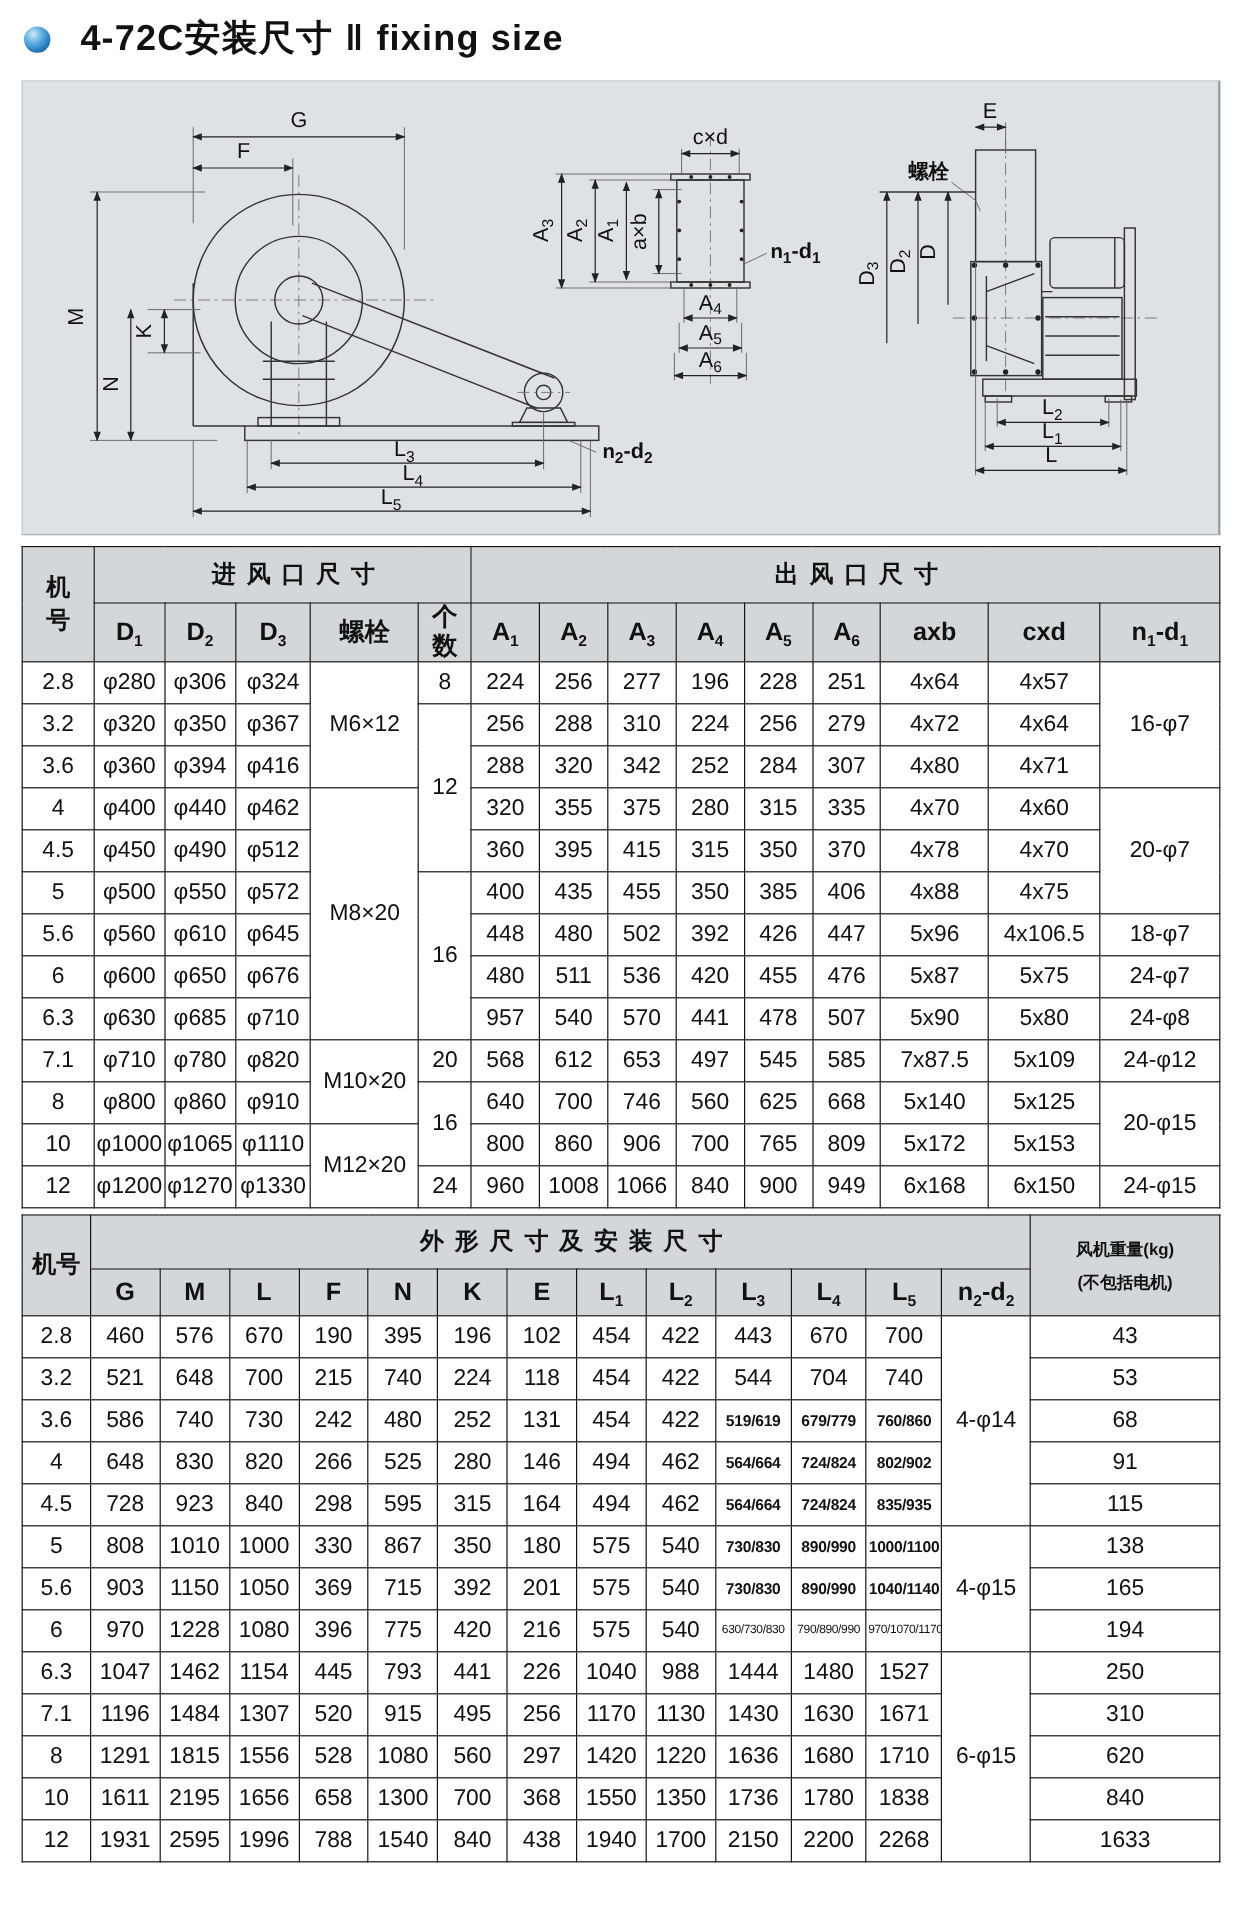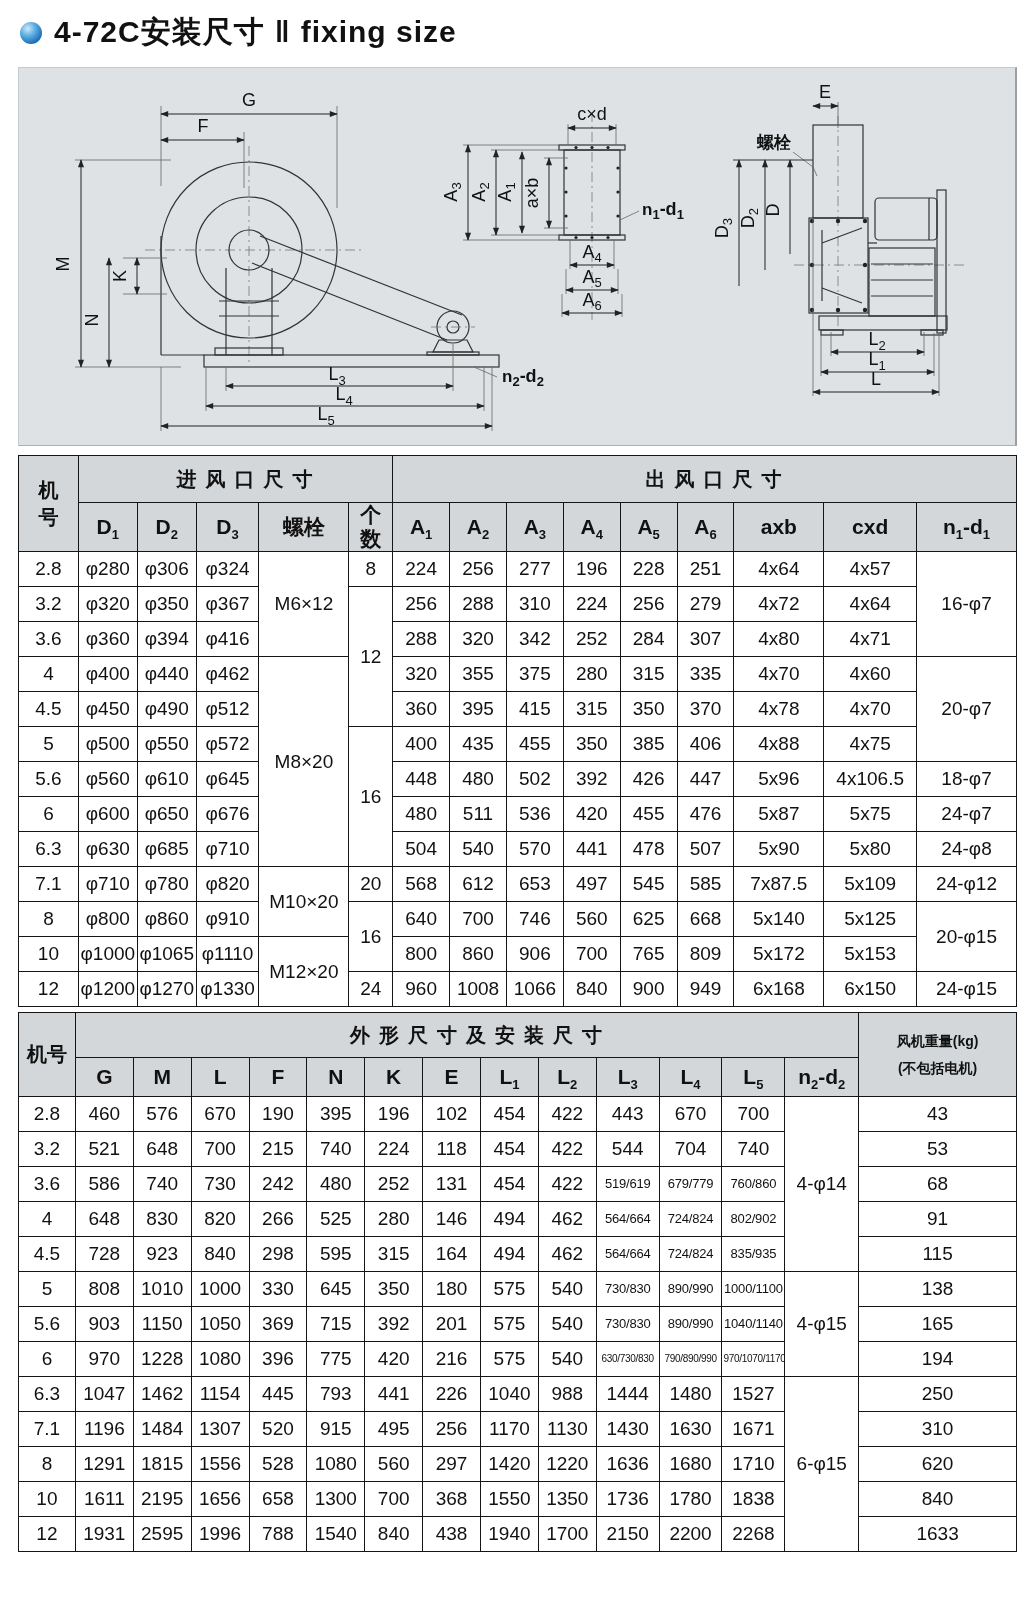--- a/index.html
+++ b/index.html
@@ -1,20 +1,20 @@
 <!DOCTYPE html>
 <html><head>
 <meta charset="utf-8">
 <style>
   html,body{margin:0;padding:0;background:#fff;}
   body{width:1035px;height:1600px;overflow:hidden;
        font-family:"Liberation Sans","DejaVu Sans",sans-serif;color:#111;}
   .page{box-sizing:border-box;padding:6px 18px 10px 18px;}
   
-  .titlebar{display:flex;align-items:center;gap:12px;margin:6px 0 14px 2px;}
+  .titlebar{display:flex;align-items:center;gap:25px;margin:6px 0 14px 2px;}
   .bullet{width:22px;height:22px;border-radius:50%;flex:0 0 auto;
     background:radial-gradient(circle at 35% 30%, #cfe9fa 0%, #5fb0e2 35%, #1a6cb4 75%, #0d5090 100%);}
   .title{font-size:30px;font-weight:bold;letter-spacing:1px;}
   .title .sep{margin:0 10px;font-weight:bold;}
   
   .panel{background:#dee2e5;border:1px solid #c6cacd;border-right:2px solid #9aa0a4;
          border-bottom:1px solid #aab0b4;height:377px;}
   svg text{font-size:18px;fill:#111;}
   svg text.bld{font-weight:bold;font-size:17px;}
   .ss{font-size:13px;}
@@ -28,21 +28,21 @@
   
   table{width:100%;border-collapse:collapse;table-layout:fixed;border:1.5px solid #111;}
   #t1{margin-top:9px;} #t2{margin-top:5px;}
   th,td{border:1px solid #151515;text-align:center;vertical-align:middle;
         padding:0 1px;overflow:hidden;}
   th{background:#d4d7d9;font-weight:bold;font-size:21px;line-height:1.15;}
   td{background:#fff;font-size:19px;height:34px;line-height:1.05;}
   th.lbl{font-size:20px;white-space:pre-line;line-height:1.35;}
   th.grp{font-size:20px;letter-spacing:9px;text-indent:9px;padding-left:19px;}
   th.wt{font-size:14px;white-space:pre-line;line-height:1.9;letter-spacing:0;}
-  td.sm{font-size:13px;letter-spacing:-0.2px;}
+  td.sm{font-size:13px;letter-spacing:-0.2px;font-weight:bold;}
   td.xs{font-size:10px;letter-spacing:-0.3px;}
   sub{font-size:62%;line-height:0;}
   #t1 thead tr:nth-child(1) th{height:46px;}
   #t1 thead tr:nth-child(2) th{height:40px;}
   #t2 thead tr:nth-child(1) th{height:44px;}
   #t2 thead tr:nth-child(2) th{height:38px;}
 </style>
 </head>
 <body>
 
@@ -384,21 +384,21 @@
           <td>476</td>
           <td>5x87</td>
           <td>5x75</td>
           <td>24-φ7</td>
         </tr>
         <tr>
           <td>6.3</td>
           <td>φ630</td>
           <td>φ685</td>
           <td>φ710</td>
-          <td>504</td>
+          <td>957</td>
           <td>540</td>
           <td>570</td>
           <td>441</td>
           <td>478</td>
           <td>507</td>
           <td>5x90</td>
           <td>5x80</td>
           <td>24-φ8</td>
         </tr>
         <tr>
@@ -590,21 +590,21 @@
           <td class="sm">724/824</td>
           <td class="sm">835/935</td>
           <td>115</td>
         </tr>
         <tr>
           <td>5</td>
           <td>808</td>
           <td>1010</td>
           <td>1000</td>
           <td>330</td>
-          <td>645</td>
+          <td>867</td>
           <td>350</td>
           <td>180</td>
           <td>575</td>
           <td>540</td>
           <td class="sm">730/830</td>
           <td class="sm">890/990</td>
           <td class="sm">1000/1100</td>
           <td rowspan="3">4-φ15</td>
           <td>138</td>
         </tr>

